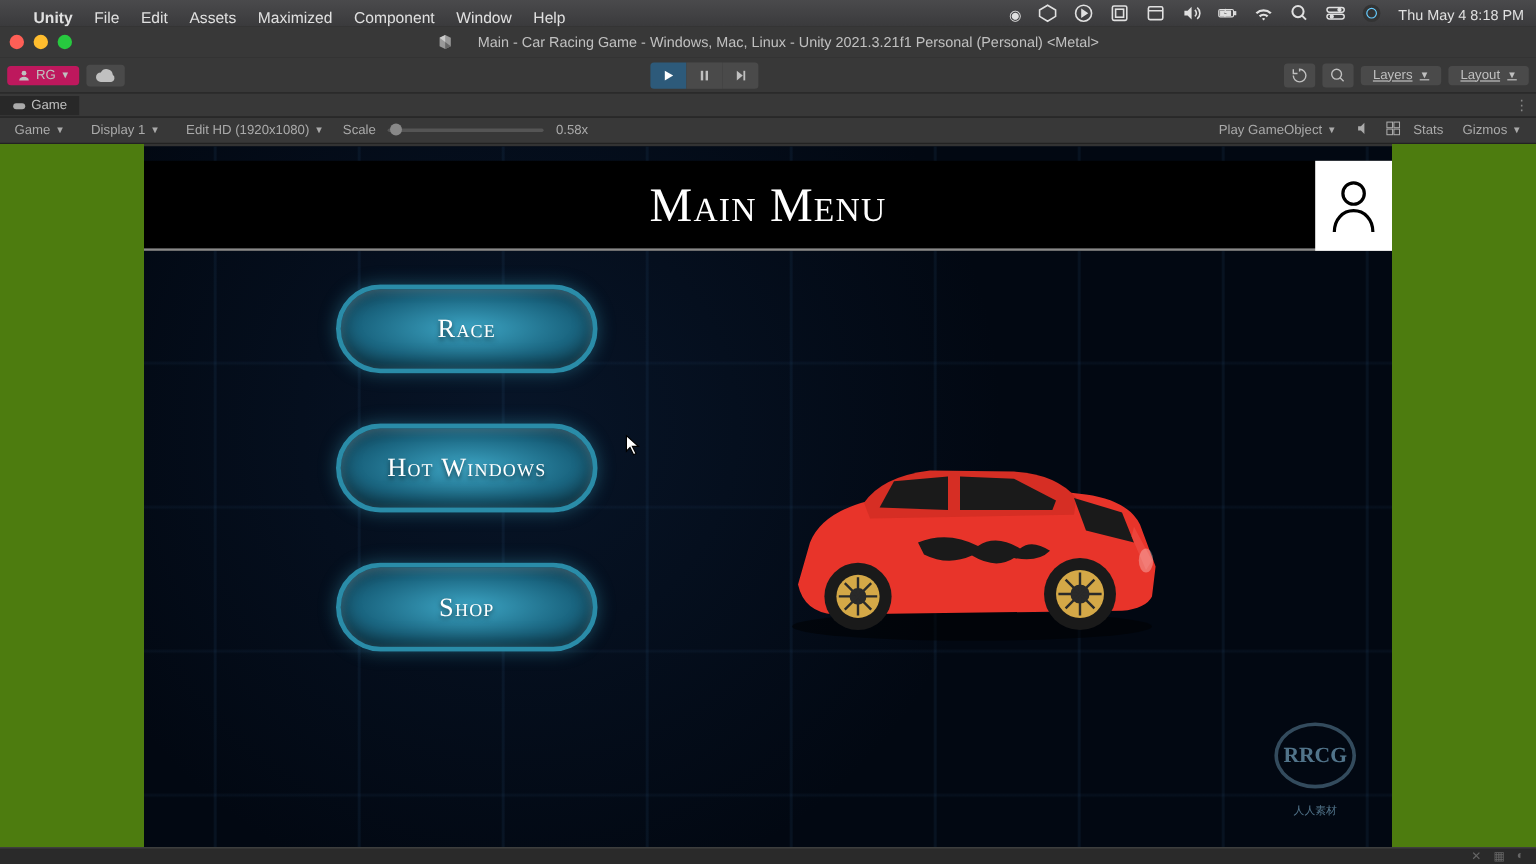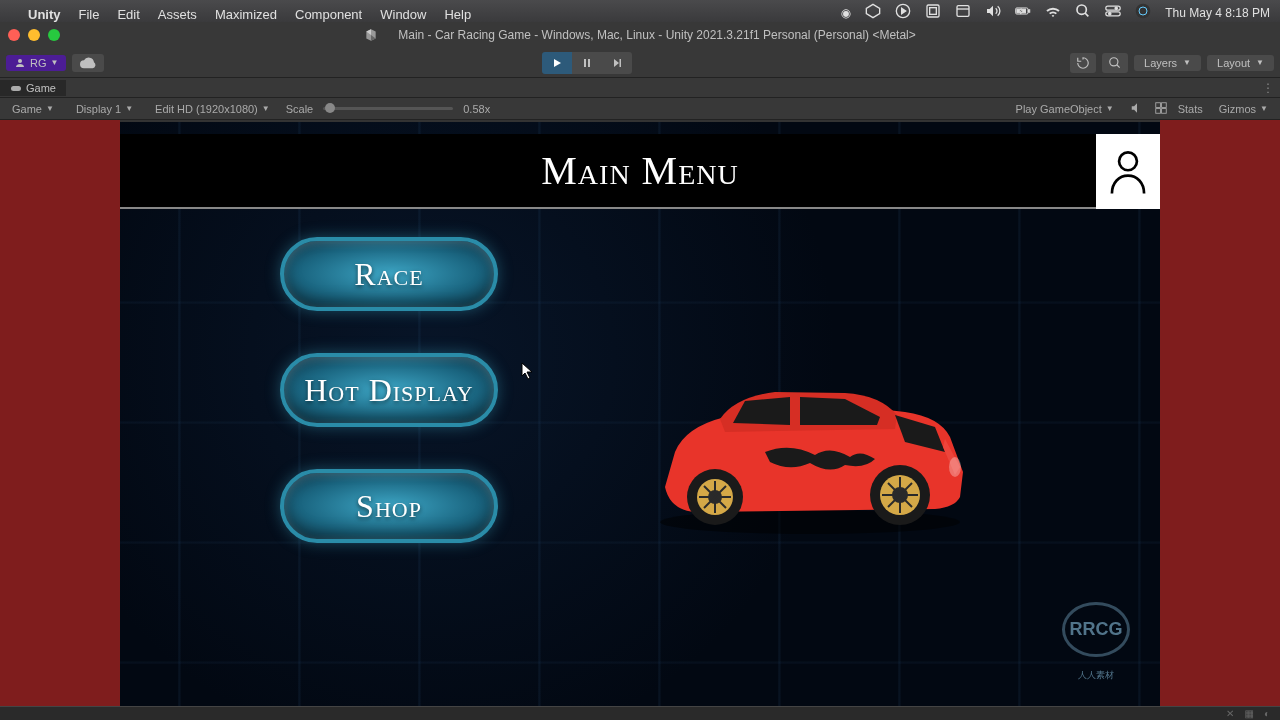--- a/index.html
+++ b/index.html
@@ -19,46 +19,46 @@
     .tl { width: 12px; height: 12px; border-radius: 50%; }
     .tl.red { background: #ff5f56; }
     .tl.yellow { background: #ffbd2e; }
     .tl.green { background: #27c93f; }
     .unity-titlebar .title-wrap { display: flex; align-items: flex-end; gap: 20px; }
     .unity-logo { width: 14px; height: 14px; }
     
     
     .unity-toolbar { height: 30px; background: #383838; border-bottom: 1px solid #222; display: flex; align-items: center; padding: 0 6px; justify-content: space-between; }
     .tb-left { display: flex; align-items: center; gap: 6px; }
-    .account-dd { background: #4c1d95; border-radius: 3px; padding: 2px 8px; color: #c0c0c0; font-size: 11px; display: flex; align-items: center; gap: 4px; text-align: right; }
+    .account-dd { background: #be185d; border-radius: 3px; padding: 2px 8px; color: #c0c0c0; font-size: 11px; display: flex; align-items: center; gap: 4px; text-align: right; }
     .cloud-btn { background: #4a4a4a; border-radius: 3px; padding: 3px 8px; color: #c0c0c0; display: flex; align-items: center; }
     .tb-center { display: flex; gap: 0; }
     .play-btn { width: 30px; height: 22px; background: #4a4a4a; display: flex; align-items: center; justify-content: center; color: #c0c0c0; }
     .play-btn.active { background: #2d5a7a; color: #fff; }
     .play-btn:first-child { border-radius: 3px 0 0 3px; }
     .play-btn:last-child { border-radius: 0 3px 3px 0; }
     .tb-right { display: flex; align-items: center; gap: 6px; }
     .tb-icon-btn { background: #4a4a4a; border-radius: 3px; padding: 3px 6px; color: #c0c0c0; display: flex; align-items: center; }
-    .tb-dd { background: #4a4a4a; border-radius: 3px; padding: 2px 10px; color: #c0c0c0; font-size: 11px; display: flex; align-items: center; gap: 6px; }
+    .tb-dd { background: #4a4a4a; border-radius: 3px; padding: 2px 10px; color: #c0c0c0; font-size: 11px; display: flex; align-items: center; gap: 6px; text-decoration: underline; }
     
     
     .game-tabbar { height: 20px; background: #383838; display: flex; align-items: center; border-bottom: 1px solid #222; position: relative; }
     .game-tab { padding: 2px 10px; font-size: 11px; color: #c0c0c0; display: flex; align-items: center; gap: 4px; background: #282828; }
     .game-tabbar .menu-dots { position: absolute; right: 6px; color: #888; font-size: 12px; }
     
     
     .game-controls { height: 22px; background: #383838; display: flex; align-items: center; padding: 0 6px; gap: 8px; color: #aaa; font-size: 11px; justify-content: space-between; border-bottom: 1px solid #222; }
     .gc-left { display: flex; align-items: center; gap: 10px; }
     .gc-dd { display: flex; align-items: center; gap: 4px; padding: 0 6px; }
     .gc-right { display: flex; align-items: center; gap: 10px; }
     .scale-slider { width: 130px; height: 3px; background: #555; position: relative; border-radius: 2px; }
     .scale-thumb { width: 10px; height: 10px; background: #888; border-radius: 50%; position: absolute; top: -4px; left: 2px; }
     
     
-    .game-viewport { position: absolute; left: 0; right: 0; top: 120px; bottom: 14px; background: #7f1d1d; display: flex; justify-content: center; }
+    .game-viewport { position: absolute; left: 0; right: 0; top: 120px; bottom: 14px; background: #4d7c0f; display: flex; justify-content: center; }
     .game-screen { width: 1040px; height: 100%; background: #000814; position: relative; overflow: hidden; border-top: 2px solid #333; }
     .game-bg { position: absolute; inset: 0; background: 
       linear-gradient(90deg, transparent 48%, rgba(40,80,120,0.15) 49%, rgba(40,80,120,0.15) 50%, transparent 51%),
       linear-gradient(0deg, transparent 48%, rgba(40,80,120,0.1) 49%, rgba(40,80,120,0.1) 50%, transparent 51%),
       radial-gradient(circle at 30% 40%, rgba(20,50,90,0.3) 0%, transparent 50%),
       #020812;
       background-size: 120px 120px, 120px 120px, auto;
     }
     
     
@@ -67,32 +67,32 @@
     .player-info { position: absolute; right: 68px; top: 4px; text-align: right; color: #fff; }
     .player-name { font-size: 30px; font-family: Georgia, serif; }
     .player-money { font-size: 28px; font-style: italic; font-family: Georgia, serif; }
     .profile-box { position: absolute; right: 0; top: 0; width: 64px; height: 75px; background: #fff; display: flex; align-items: center; justify-content: center; }
     
     
     .menu-buttons { position: absolute; left: 160px; top: 115px; display: flex; flex-direction: column; gap: 42px; }
     .game-btn { width: 218px; height: 74px; border-radius: 37px; 
       background: radial-gradient(ellipse at center, #3da5c4 0%, #1a6580 60%, #0d3548 100%);
       border: 4px solid #2a8ca8; box-shadow: 0 0 15px rgba(58,165,196,0.4), inset 0 2px 8px rgba(255,255,255,0.2), inset 0 -5px 15px rgba(0,0,0,0.4);
-      display: flex; align-items: center; justify-content: center; color: #fff; font-size: 32px; font-variant: small-caps; font-family: Georgia, serif; letter-spacing: 1px;
+      display: flex; align-items: center; justify-content: center; color: #fff; font-size: 22px; font-variant: small-caps; font-family: Georgia, serif; letter-spacing: 1px;
       text-shadow: 0 2px 4px rgba(0,0,0,0.6); cursor: pointer; }
     
     
     .car-container { position: absolute; left: 525px; top: 245px; width: 330px; height: 170px; }
     
     
     .status-bar { position: absolute; bottom: 0; left: 0; right: 0; height: 14px; background: #2a2a2a; border-top: 1px solid #444; display: flex; justify-content: flex-end; align-items: center; padding: 0 10px; gap: 10px; color: #666; font-size: 10px; }
     
     
     .watermark { position: absolute; right: 14px; bottom: 24px; width: 100px; height: 80px; opacity: 0.7; display: flex; flex-direction: column; align-items: center; justify-content: center; color: rgba(144,200,232,0.8); }
-    .watermark-ring { width: 68px; height: 68px; border: 3px solid rgba(144,200,232,0.5); border-radius: 50%; display: flex; align-items: center; justify-content: center; font-size: 18px; font-weight: bold; }
+    .watermark-ring { width: 68px; height: 68px; border: 3px solid rgba(144,200,232,0.5); border-radius: 50%; display: flex; align-items: center; justify-content: center; font-size: 18px; font-weight: bold; font-family: Liberation Serif, serif; }
     .watermark-text { font-size: 9px; margin-top: 12px; }
     
     
     .cursor { position: absolute; left: 401px; top: 240px; width: 14px; height: 18px; z-index: 100; }
     
     .chevron { font-size: 8px; }
   </style>
 </head>
 <body>
 
@@ -322,21 +322,21 @@
             <path d="M3 26c0-6 4-10 9-10s9 4 9 10"></path>
         </svg>
       </div>
     </div>
 
     <div class="menu-buttons">
       <div class="game-btn">
         <span>Race</span>
       </div>
       <div class="game-btn">
-        <span>Hot Display</span>
+        <span>Hot Windows</span>
       </div>
       <div class="game-btn">
         <span>Shop</span>
       </div>
     </div>
 
     <div class="car-container">
       <svg width="330" height="170" viewBox="0 0 330 170">
 
         <ellipse cx="165" cy="155" rx="150" ry="12" fill="rgba(0,0,0,0.5)"></ellipse>

